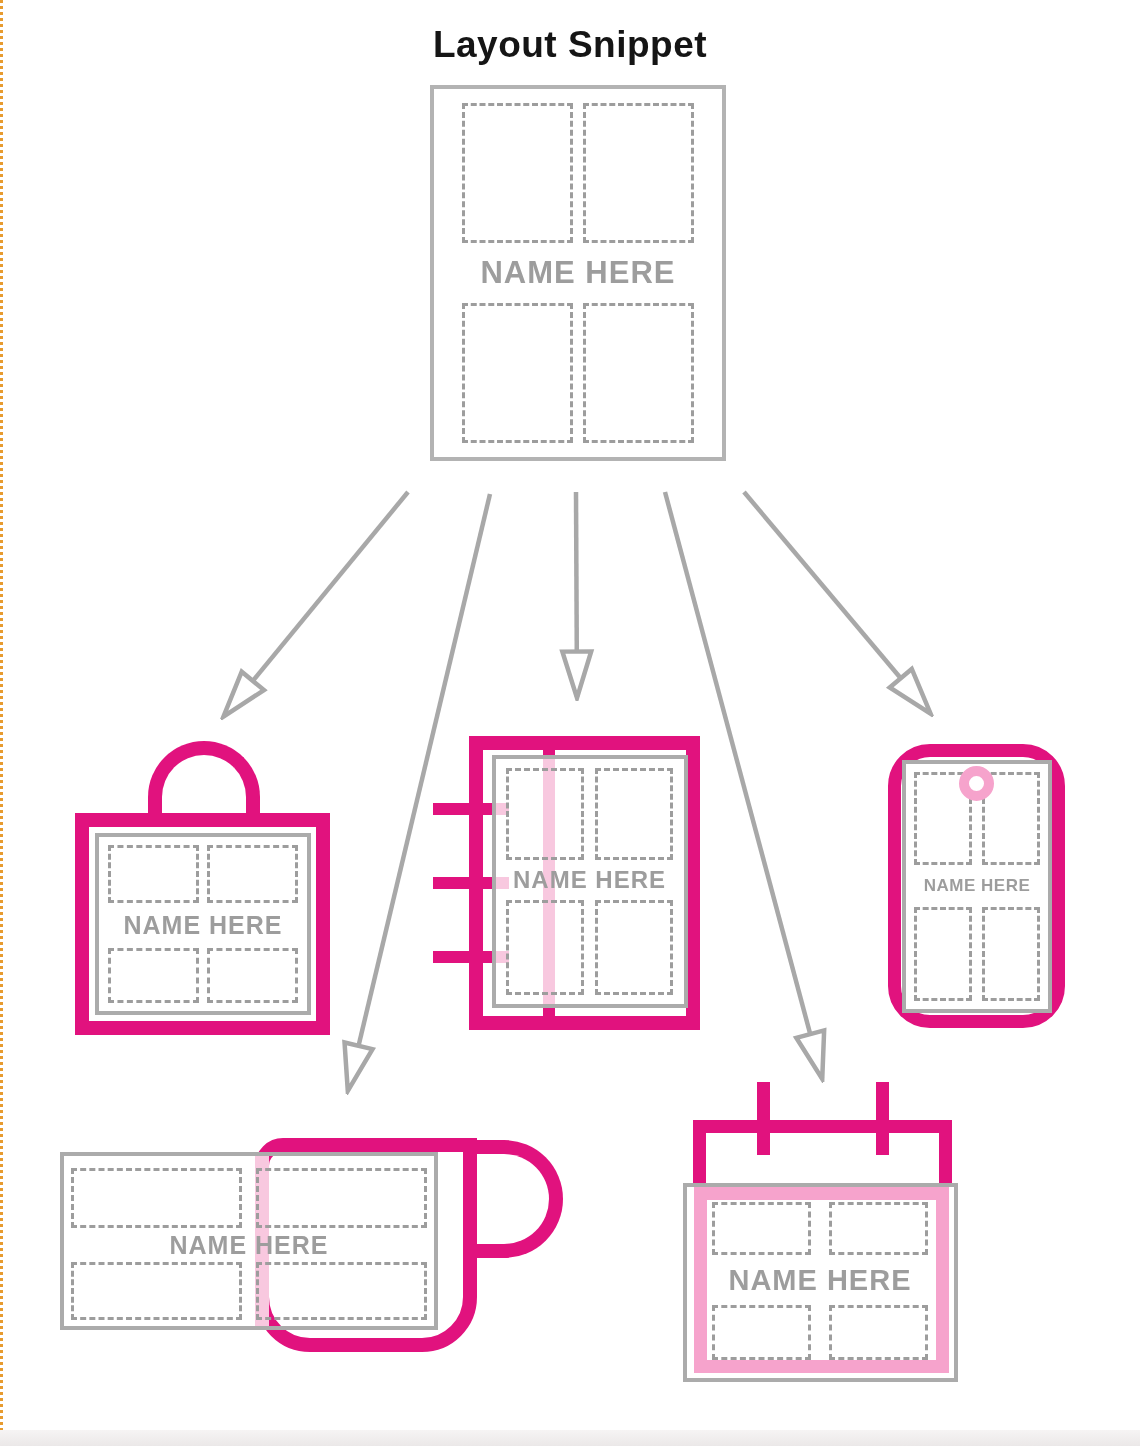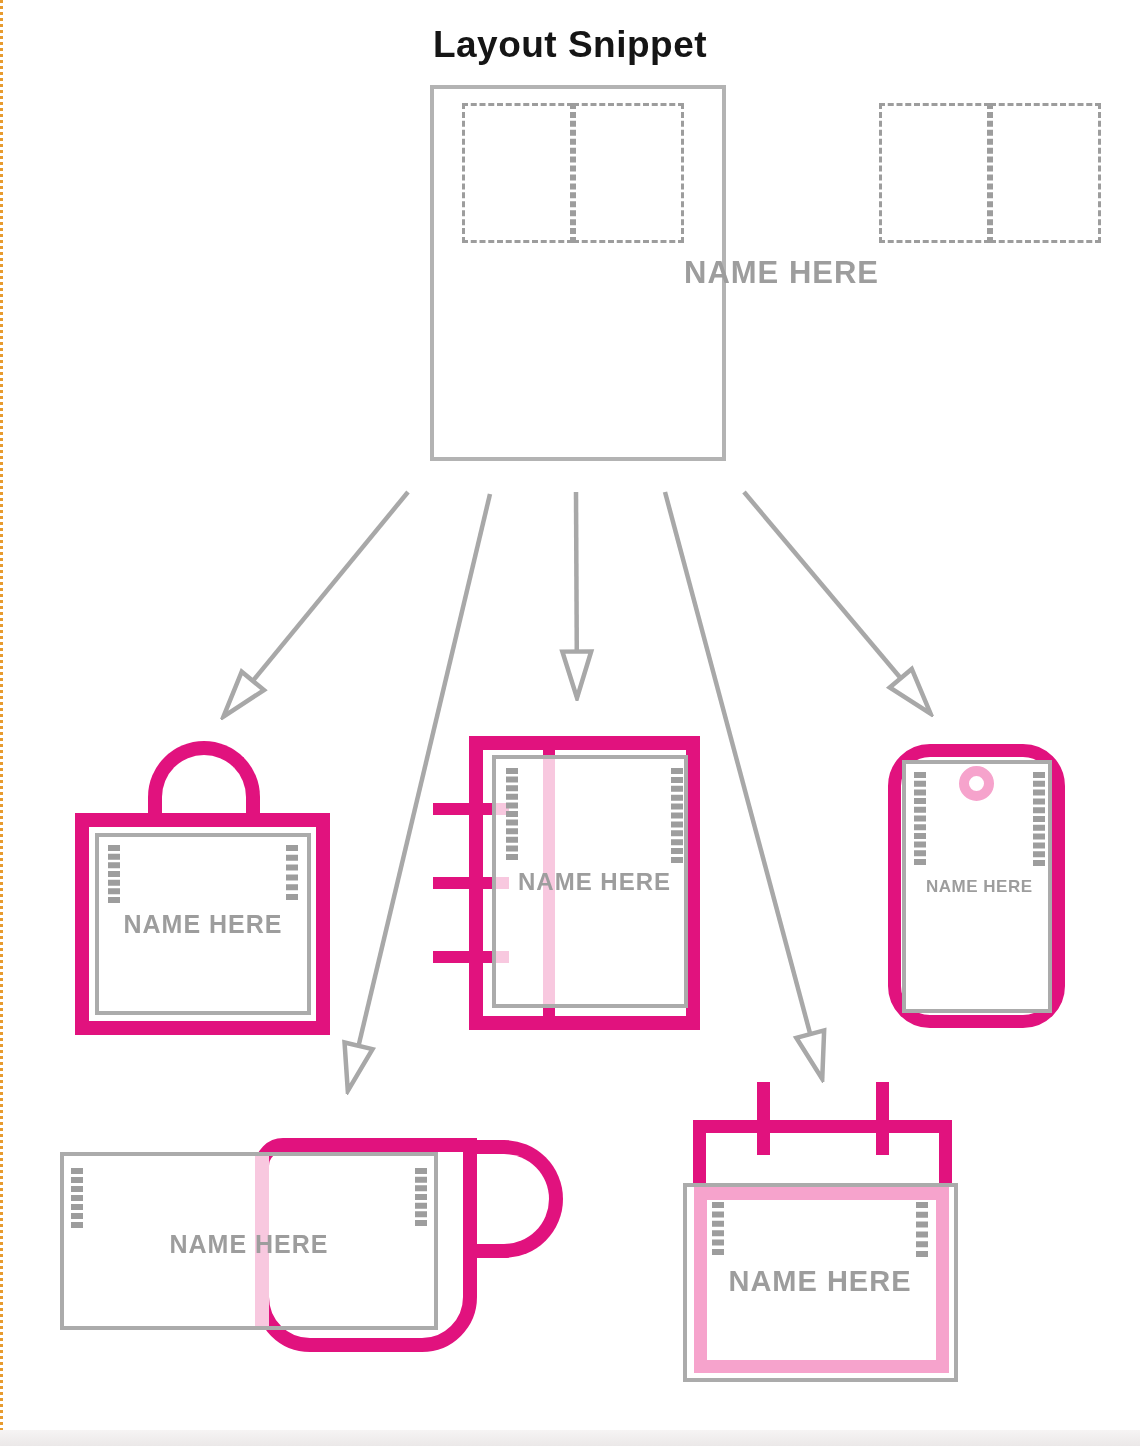--- a/index.html
+++ b/index.html
@@ -14,21 +14,21 @@
   *{box-sizing:border-box;margin:0;padding:0;}
   html,body{width:1140px;height:1446px;background:#ffffff;overflow:hidden;
     font-family:"Liberation Sans", sans-serif;}
   .canvas{position:relative;width:1140px;height:1446px;background:#fff;}
 
   .page-title{position:absolute;left:0;top:24px;width:100%;text-align:center;
     font-size:37px;font-weight:700;color:#151515;letter-spacing:0.5px;}
 
   
   .layout{position:absolute;border:4px solid var(--gray-border);background:#fff;
-    display:flex;flex-direction:row;}
+    display:flex;flex-direction:column;justify-content:center;}
   .layout .row{display:flex;justify-content:space-between;}
   .layout .ph{border:3px dashed var(--gray-dash);background:transparent;}
   .layout .name{flex:1;display:flex;align-items:center;justify-content:center;
     color:var(--gray-text);font-weight:600;letter-spacing:1px;white-space:nowrap;
     position:relative;z-index:3;}
 
   
   .tpl{left:430px;top:85px;width:296px;height:376px;padding:14px 28px;
     border-color:#b3b3b3;}
   .tpl .row{height:140px;}

